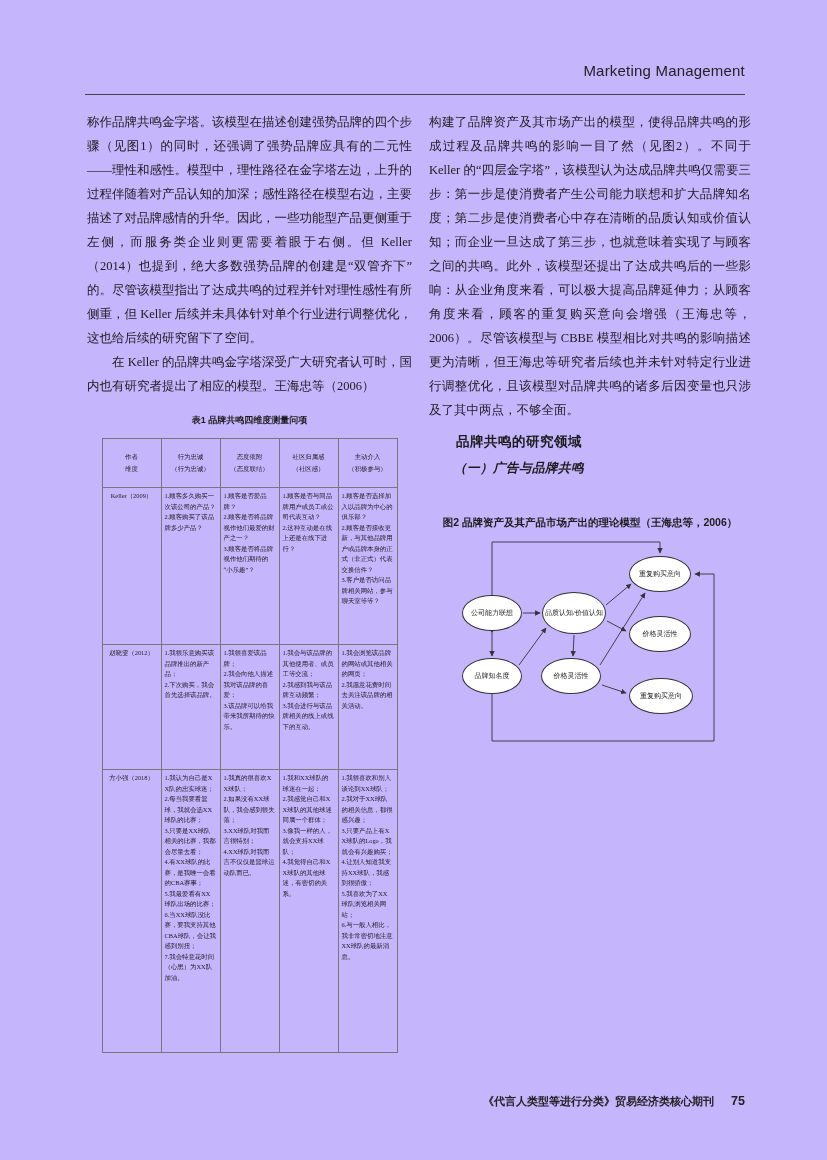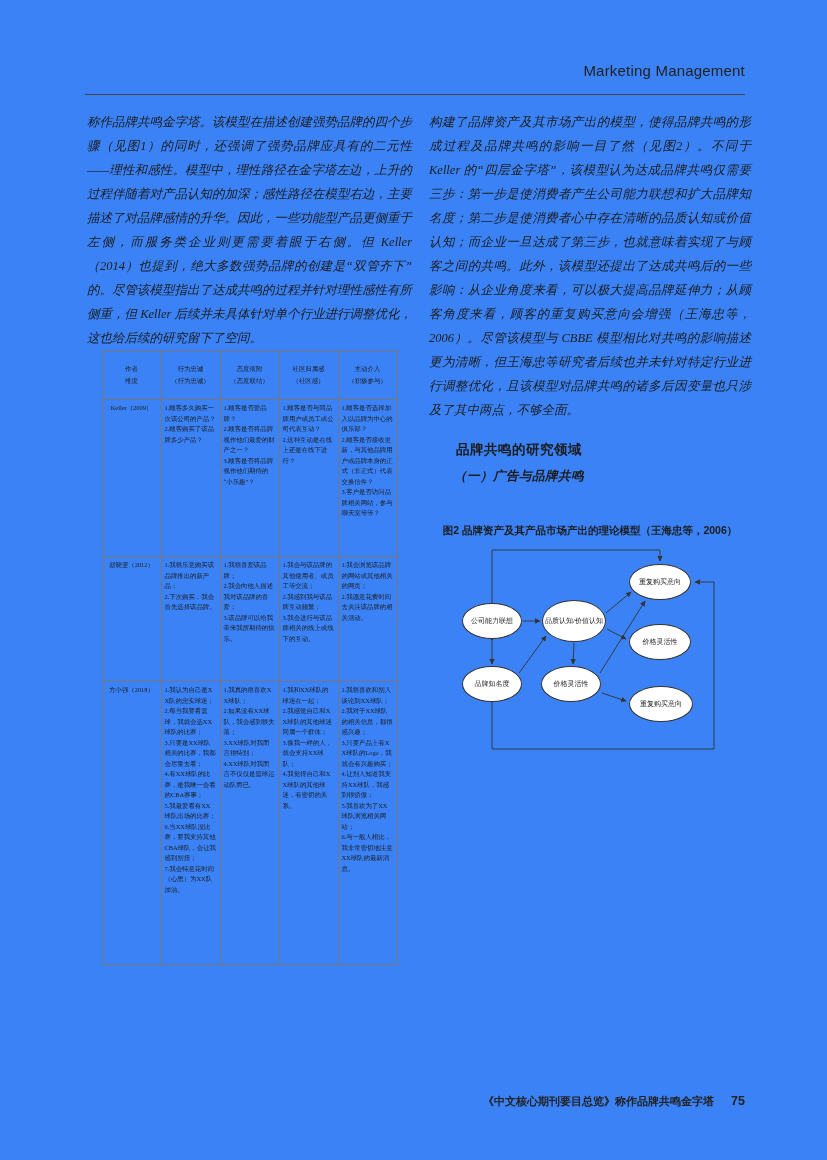--- a/index.html
+++ b/index.html
@@ -1,37 +1,37 @@
 <!DOCTYPE html>
 <html lang="zh"><head>
 <meta charset="utf-8">
 <style>
   html,body{margin:0;padding:0;background:#e8e8e8;}
   .page{
-    position:relative; width:827px; height:1160px; background:#3b82f6;
+    position:relative; width:827px; height:1160px; background:#c4b5fd;
     margin:0 auto; overflow:hidden;
     font-family:"Liberation Serif","DejaVu Serif",serif;
     color:#1c1c1c;
   }
   
   .journal-head{
     position:absolute; top:62px; left:85px; width:660px;
     text-align:right; font-family:"Liberation Sans","DejaVu Sans",sans-serif;
     font-size:15px; color:#222; letter-spacing:.2px;
   }
   .head-rule{position:absolute; top:94px; left:85px; width:660px; height:1px; background:#444;}
   
   .col{position:absolute; top:110px; font-size:12.5px; line-height:24px; text-align:justify;}
   .col-left{left:87px; width:325px;}
   .col-right{left:429px; width:322px;}
   .para{margin:0; text-indent:2em; white-space:normal;}
-  .para.no-indent{text-indent:0;font-style:italic;}
+  .para.no-indent{text-indent:0;}
   .subhead{margin:0; text-indent:2em; font-style:italic; font-weight:bold; letter-spacing:.5px;}
   .section-head{
-    margin:16px 0 2px 0; text-indent:2em;
+    margin:8px 0 2px 0; text-indent:2em;
     font-family:"Liberation Sans","DejaVu Sans",sans-serif;
     font-weight:bold; font-size:13.5px; letter-spacing:.5px;
   }
   
   .table-title{
     margin:10px 0 6px 0; text-align:center;
     font-family:"Liberation Sans","DejaVu Sans",sans-serif;
     font-weight:bold; font-size:9px;
   }
   table.qtable{
@@ -82,21 +82,23 @@
 </head>
 <body>
 
 <div class="page">
 
   <div class="journal-head">Marketing Management</div>
   <div class="head-rule"></div>
 
   <div class="col col-left">
     <p class="para no-indent">称作品牌共鸣金字塔。该模型在描述创建强势品牌的四个步骤（见图1）的同时，还强调了强势品牌应具有的二元性——理性和感性。模型中，理性路径在金字塔左边，上升的过程伴随着对产品认知的加深；感性路径在模型右边，主要描述了对品牌感情的升华。因此，一些功能型产品更侧重于左侧，而服务类企业则更需要着眼于右侧。但 Keller（2014）也提到，绝大多数强势品牌的创建是“双管齐下”的。尽管该模型指出了达成共鸣的过程并针对理性感性有所侧重，但 Keller 后续并未具体针对单个行业进行调整优化，这也给后续的研究留下了空间。</p>
-
+    <p class="para">在 Keller 的品牌共鸣金字塔深受广大研究者认可时，国内也有研究者提出了相应的模型。王海忠等（2006）</p>
+
+    <div class="table-title">表1 品牌共鸣四维度测量问项</div>
     <table class="qtable">
       <thead>
         <tr>
           <th>
             <span>作者</span><br>
             <span>维度</span>
           </th>
           <th>
             <span>行为忠诚</span><br>
             <span>（行为忠诚）</span>
@@ -211,17 +213,17 @@
       <div class="node n-awareness">品牌知名度</div>
       <div class="node n-quality">品质认知/价值认知</div>
       <div class="node n-resonance">价格灵活性</div>
       <div class="node n-extension">重复购买意向</div>
       <div class="node n-price">价格灵活性</div>
       <div class="node n-repurchase">重复购买意向</div>
     </div>
   </div>
 
   <div class="footer">
-    <span>《中文核心期刊要目总览》称作品牌共鸣金字塔</span>
+    <span>《代言人类型等进行分类》贸易经济类核心期刊</span>
     <span class="pageno">75</span>
   </div>
 
 </div>
 
 </body></html>

